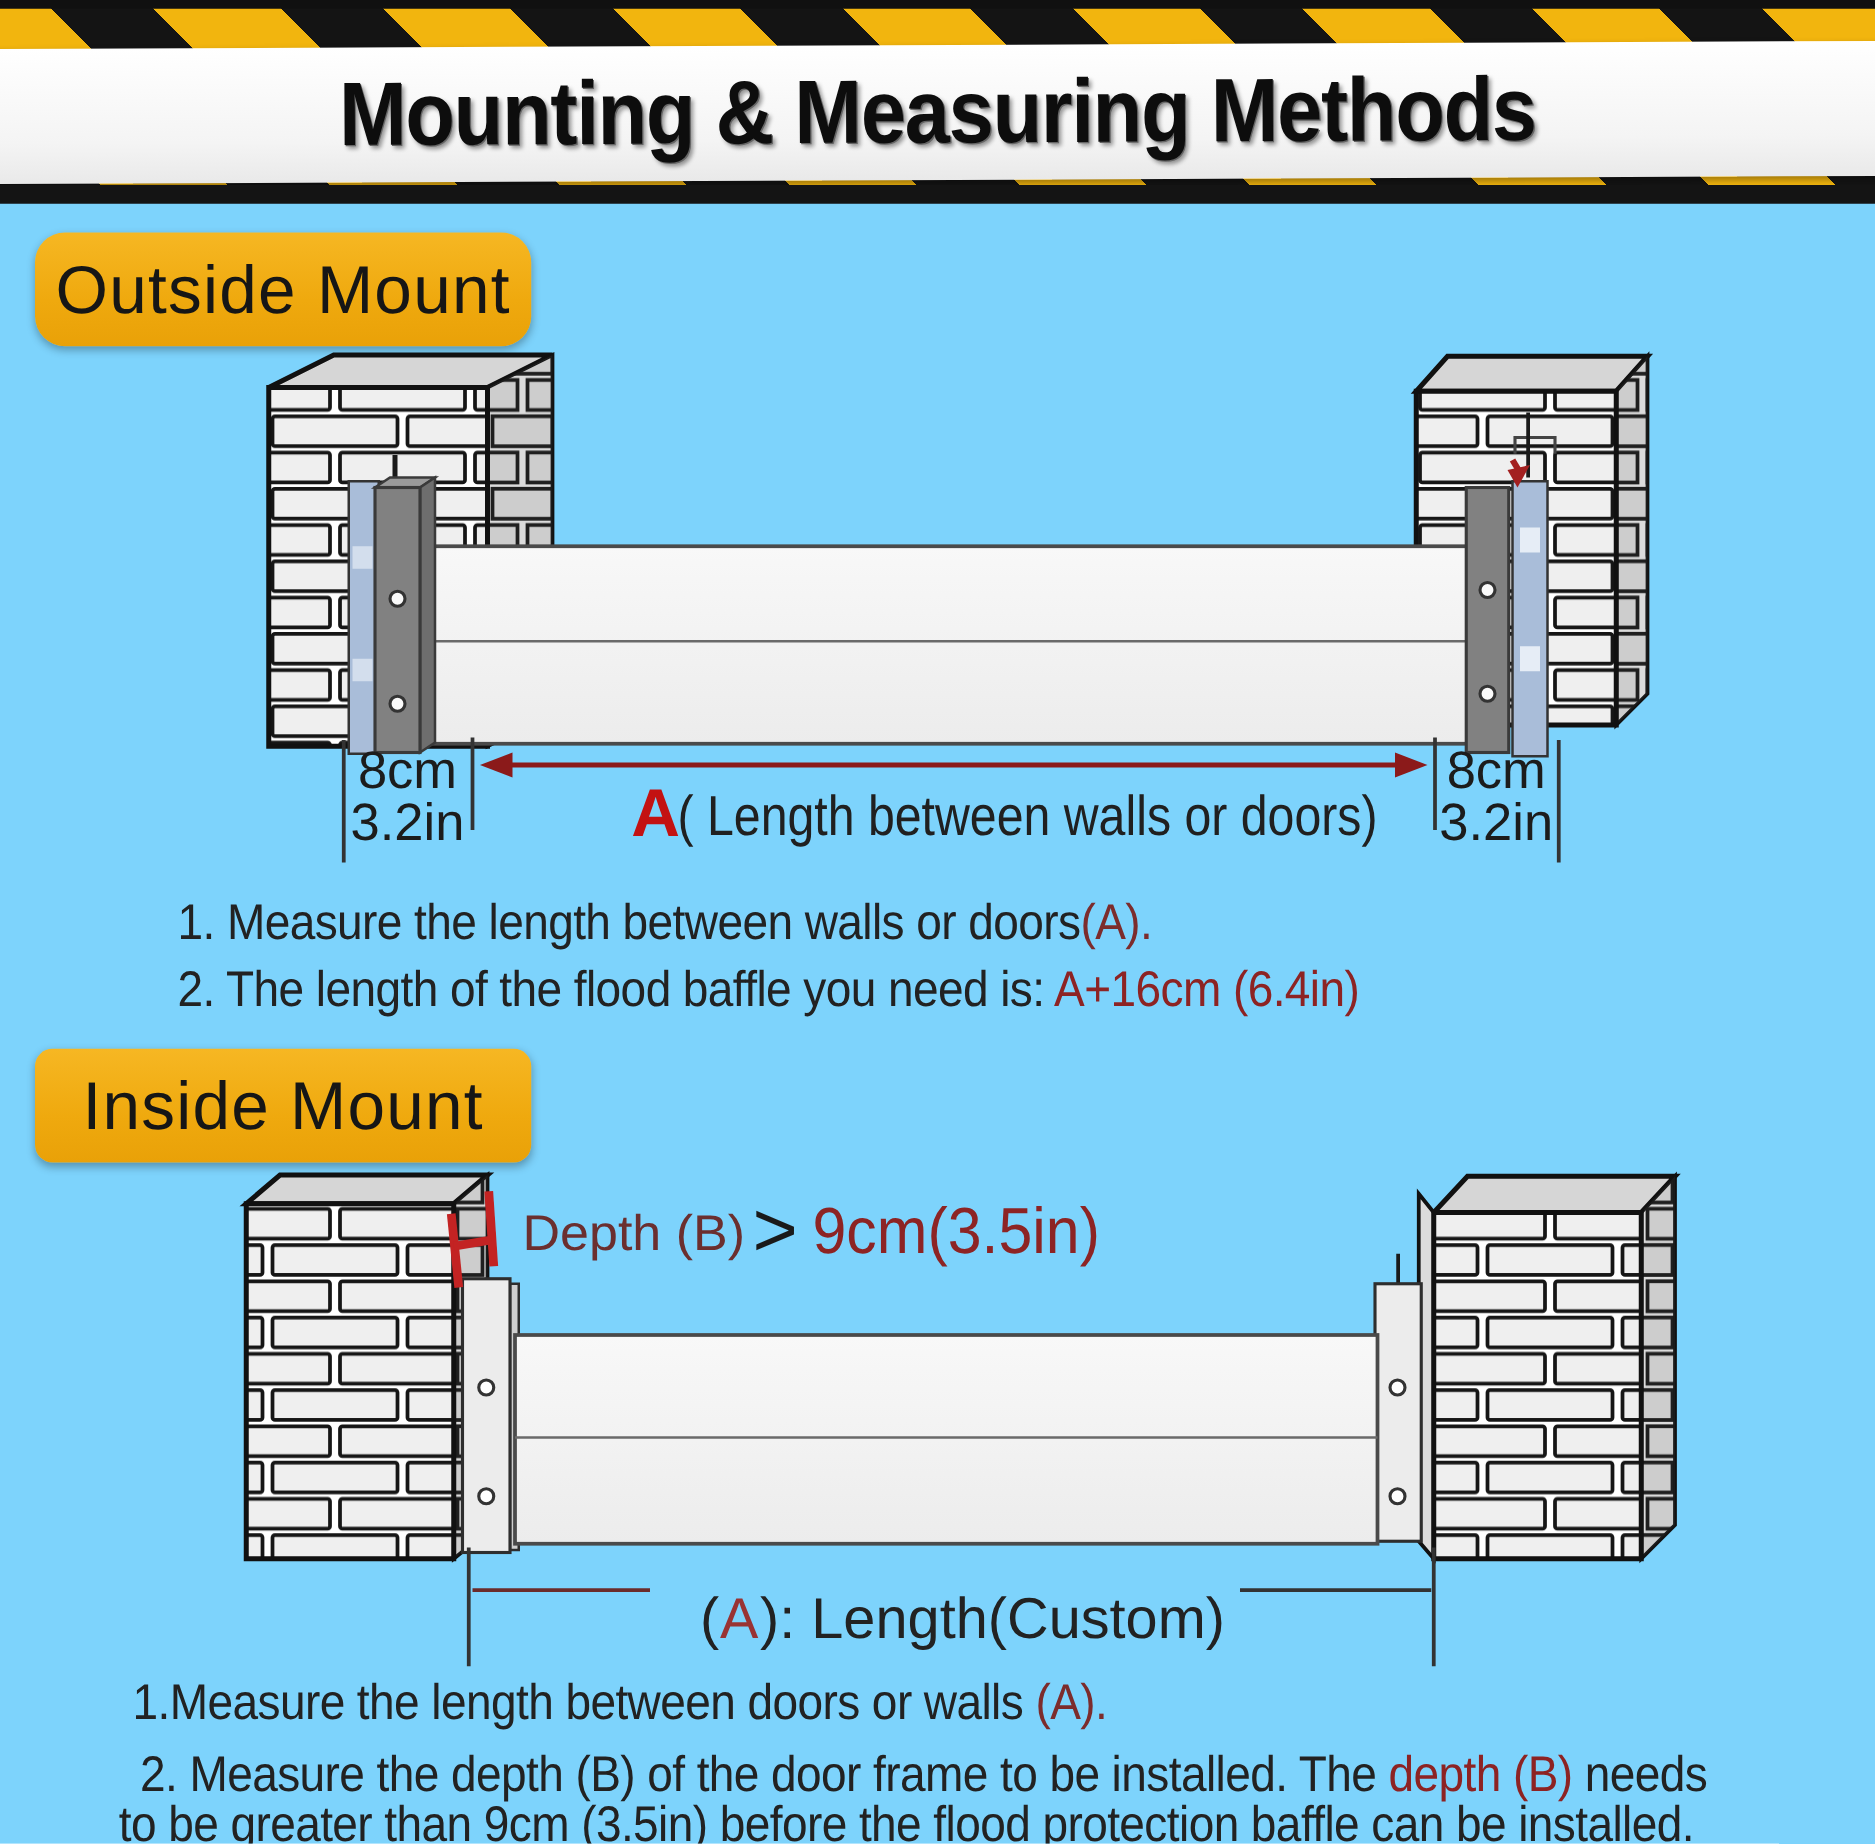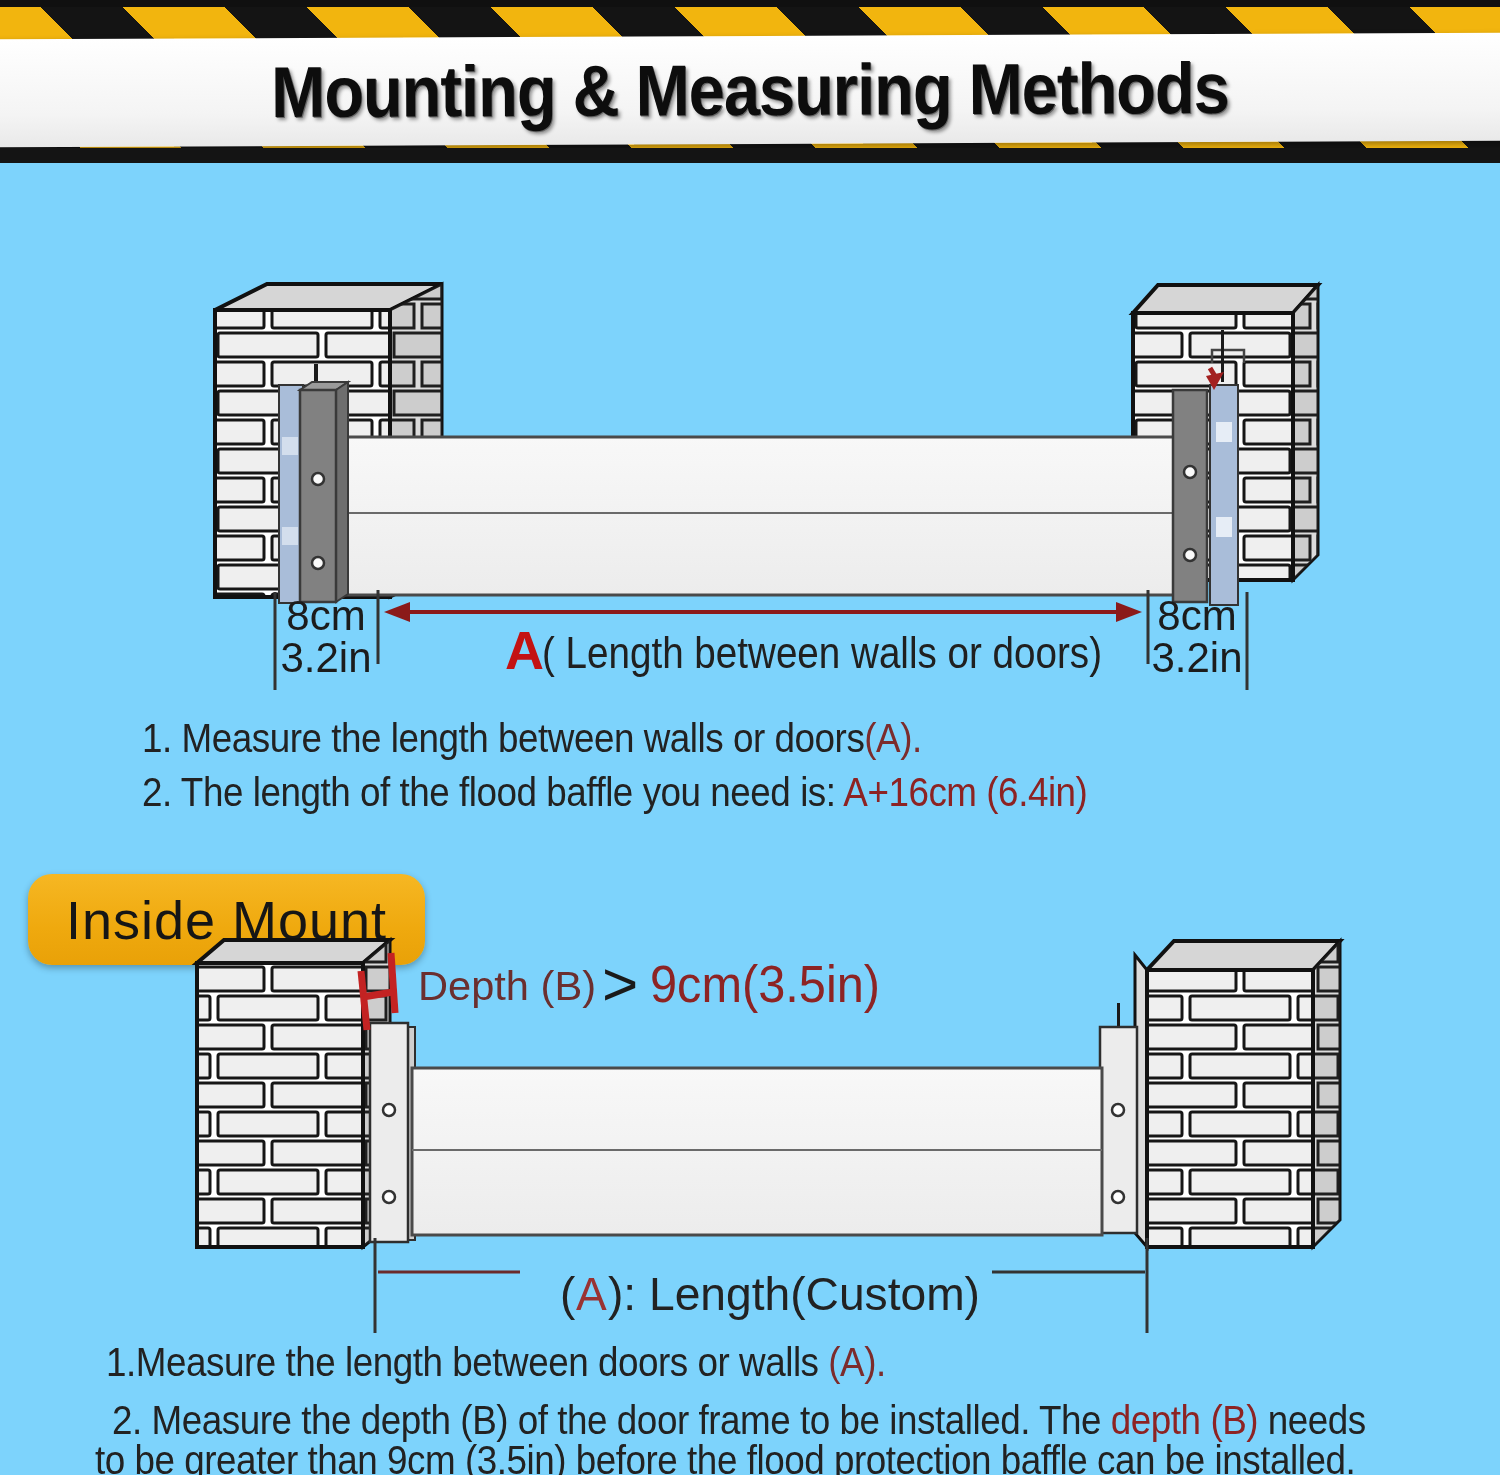--- a/index.html
+++ b/index.html
@@ -19,21 +19,21 @@
           text-shadow:1px 1px 0 #666, 3px 3px 4px rgba(0,0,0,.4);}
   .black-bar{position:absolute;top:148px;left:0;width:1500px;height:15px;background:#141414;}
 
   
   .badge{position:absolute;left:28px;width:397px;height:91px;border-radius:24px;
          background:linear-gradient(180deg,#f6b723 0%,#efa90e 60%,#e9a108 100%);
          box-shadow:0 3px 7px rgba(0,0,0,.3);
          display:flex;align-items:center;justify-content:center;
          font-size:54px;color:#161616;letter-spacing:1px;}
   #badge-outside{top:186px;}
-  #badge-inside{top:874px;}
+  #badge-inside{top:839px;border-radius:14px;}
 
   
   .diag{position:absolute;left:0;width:1500px;}
   #diag-outside{top:272px;height:430px;text-decoration:underline;}
   #diag-inside{top:935px;height:400px;}
   svg{display:block;}
   svg text{font-family:"Liberation Sans", sans-serif;}
 
   
   .stepline{position:absolute;white-space:nowrap;font-size:40px;color:#222;
@@ -51,20 +51,23 @@
 
 <div id="canvas">
 
   <div class="hazard"></div>
   <div class="hazard-topedge"></div>
   <div class="title-band">
     <h1>Mounting &amp; Measuring Methods</h1>
   </div>
   <div class="black-bar"></div>
 
+  <div class="badge" id="badge-outside">
+    <span>Outside Mount</span>
+  </div>
 
   <div class="diag" id="diag-outside">
   <svg width="1500" height="430" viewBox="0 0 1500 430">
     <defs>
       <pattern id="brickF" width="108" height="58" patternUnits="userSpaceOnUse">
         <rect width="108" height="58" fill="#ffffff"></rect>
         <rect x="2" y="3" width="100" height="24" rx="2" fill="#efefef" stroke="#161616" stroke-width="3"></rect>
         <rect x="-52" y="32" width="100" height="24" rx="2" fill="#efefef" stroke="#161616" stroke-width="3"></rect>
         <rect x="56" y="32" width="100" height="24" rx="2" fill="#efefef" stroke="#161616" stroke-width="3"></rect>
       </pattern>

